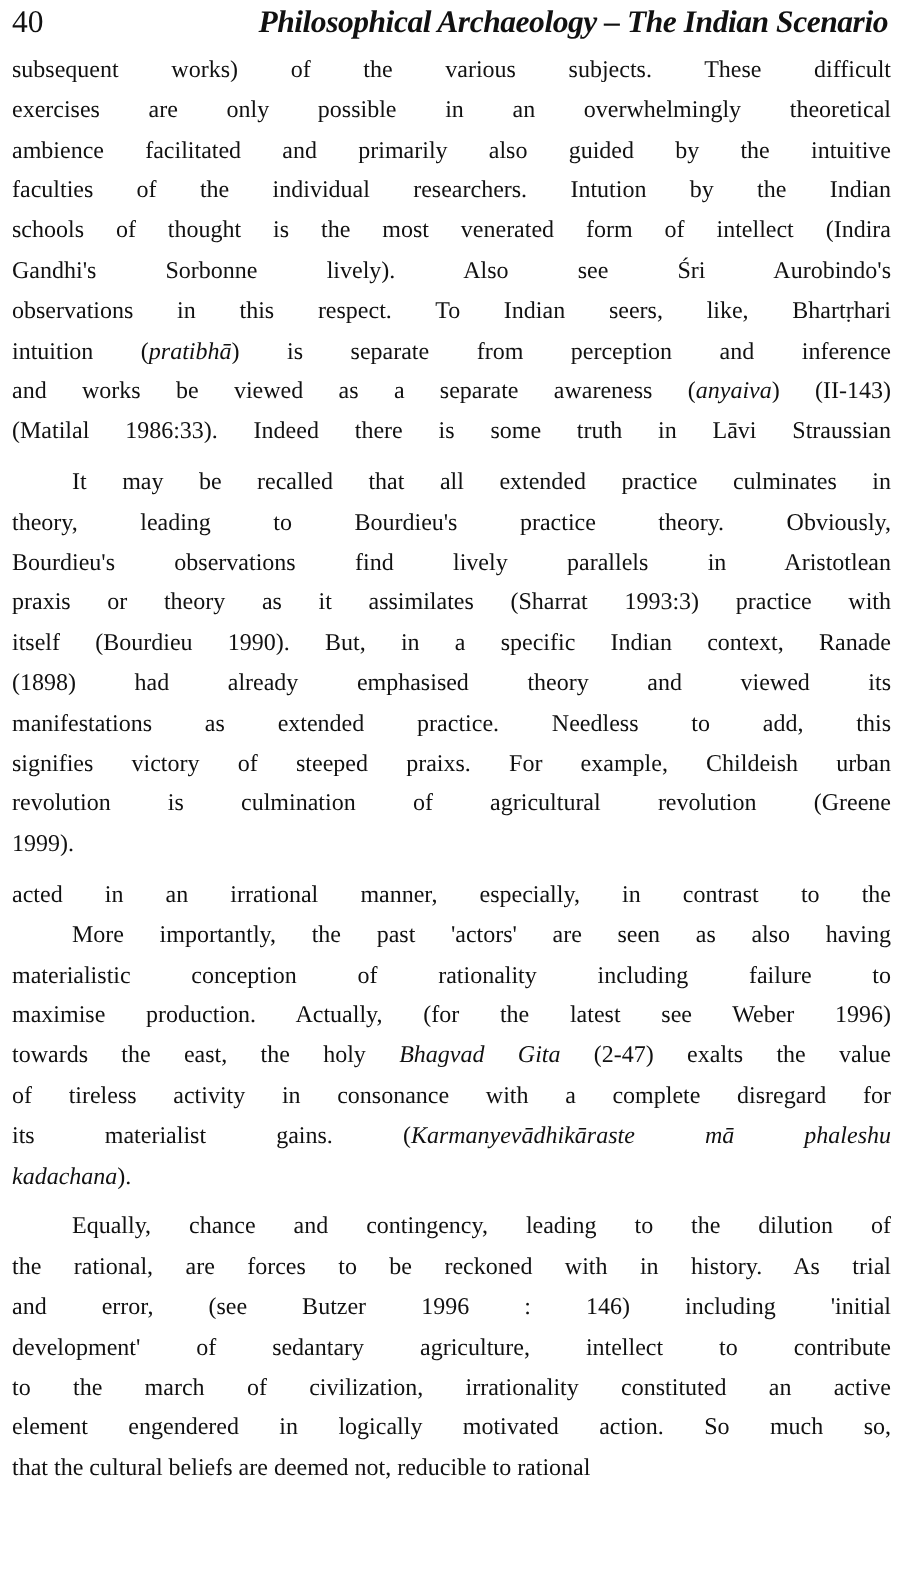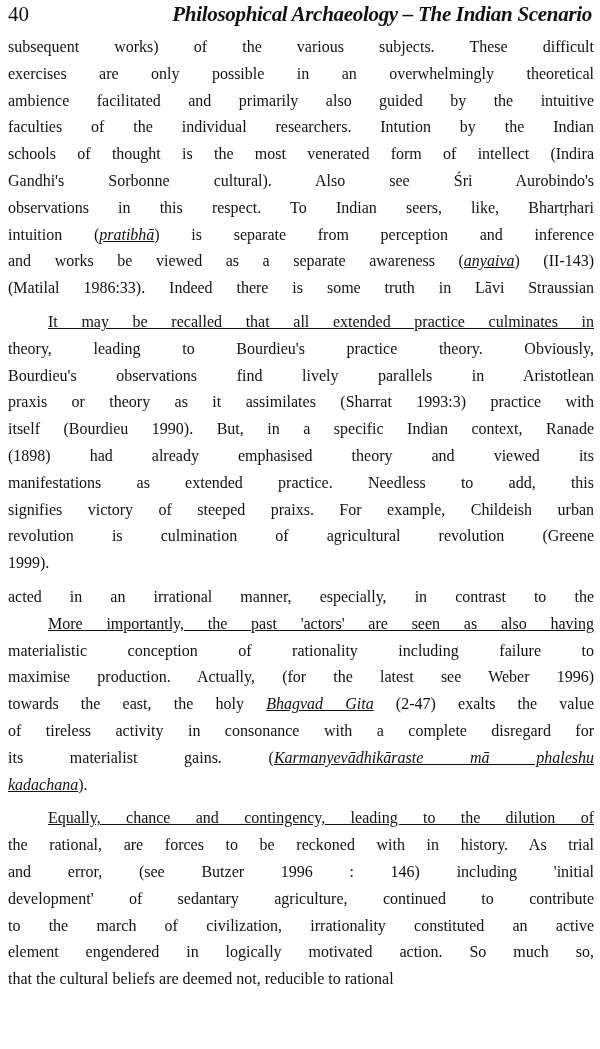--- a/index.html
+++ b/index.html
@@ -53,41 +53,40 @@
       line-height: 26.8px;
       white-space: nowrap;
       text-align: justify;
       text-align-last: justify;
     }
     .line.last {
       text-align-last: left;
     }
     .line.indent {
       padding-left: 40px;
-      text-decoration: underline;
     }
-    .it { font-style: italic; text-decoration: underline; }
+    .it { font-style: italic; }
   </style>
 </head>
 <body>
 
 <div class="page">
   <div class="running-head">
     <span class="page-number">40</span>
     <span class="running-title">Philosophical Archaeology – The Indian Scenario</span>
   </div>
 
   <div class="body-text" id="body-text">
       <div class="para">
         <span class="line"><span>subsequent works) of the various subjects. These difficult</span></span>
         <span class="line"><span>exercises are only possible in an overwhelmingly theoretical</span></span>
         <span class="line"><span>ambience facilitated and primarily also guided by the intuitive</span></span>
         <span class="line"><span>faculties of the individual researchers. Intution by the Indian</span></span>
         <span class="line"><span>schools of thought is the most venerated form of intellect (Indira</span></span>
-        <span class="line"><span>Gandhi's Sorbonne cultural). Also see Śri Aurobindo's</span></span>
+        <span class="line"><span>Gandhi's Sorbonne lively). Also see Śri Aurobindo's</span></span>
         <span class="line"><span>observations in this respect. To Indian seers, like, Bhartṛhari</span></span>
         <span class="line"><span>intuition (</span><span class="it">pratibhā</span><span>) is separate from perception and inference</span></span>
         <span class="line"><span>and works be viewed as a separate awareness (</span><span class="it">anyaiva</span><span>) (II-143)</span></span>
         <span class="line"><span>(Matilal 1986:33). Indeed there is some truth in Lāvi Straussian</span></span>
       </div>
       <div class="para gap">
         <span class="line indent"><span>It may be recalled that all extended practice culminates in</span></span>
         <span class="line"><span>theory, leading to Bourdieu's practice theory. Obviously,</span></span>
         <span class="line"><span>Bourdieu's observations find lively parallels in Aristotlean</span></span>
         <span class="line"><span>praxis or theory as it assimilates (Sharrat 1993:3) practice with</span></span>
@@ -105,19 +104,19 @@
         <span class="line"><span>maximise production. Actually, (for the latest see Weber 1996)</span></span>
         <span class="line"><span>towards the east, the holy </span><span class="it">Bhagvad Gita</span><span> (2-47) exalts the value</span></span>
         <span class="line"><span>of tireless activity in consonance with a complete disregard for</span></span>
         <span class="line"><span>its materialist gains. (</span><span class="it">Karmanyevādhikāraste mā phaleshu</span></span>
         <span class="line last"><span class="it">kadachana</span><span>).</span></span>
       </div>
       <div class="para gap">
         <span class="line indent"><span>Equally, chance and contingency, leading to the dilution of</span></span>
         <span class="line"><span>the rational, are forces to be reckoned with in history. As trial</span></span>
         <span class="line"><span>and error, (see Butzer 1996 : 146) including 'initial</span></span>
-        <span class="line"><span>development' of sedantary agriculture, continued to contribute</span></span>
+        <span class="line"><span>development' of sedantary agriculture, intellect to contribute</span></span>
         <span class="line"><span>to the march of civilization, irrationality constituted an active</span></span>
         <span class="line"><span>element engendered in logically motivated action. So much so,</span></span>
         <span class="line last"><span>that the cultural beliefs are deemed not, reducible to rational</span></span>
       </div>
     </div>
 </div>
 
 </body></html>

